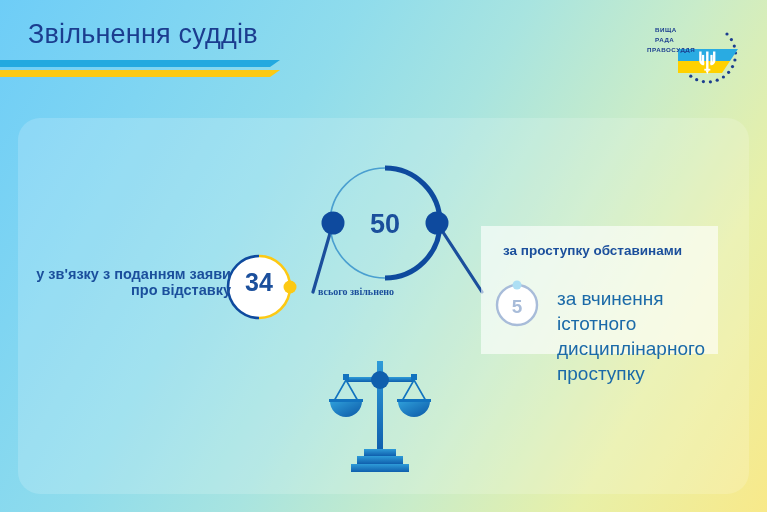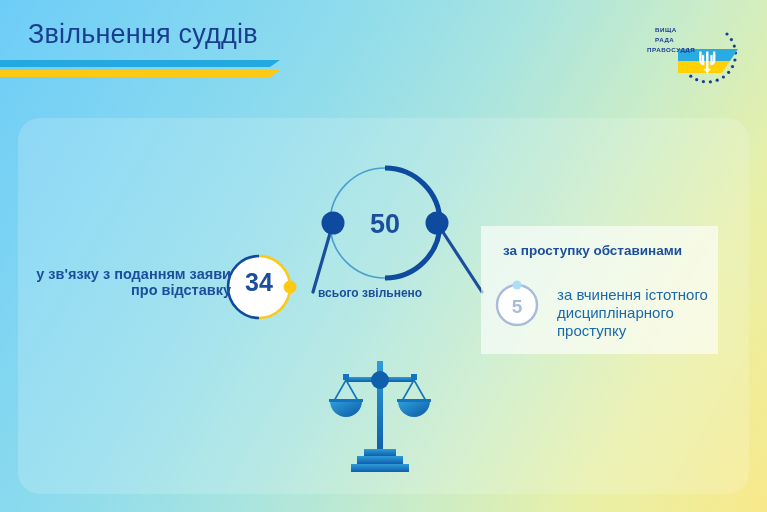--- a/index.html
+++ b/index.html
@@ -118,23 +118,24 @@
     top: 266px;
     width: 195px;
     text-align: right;
     font-size: 14.5px;
     line-height: 16px;
     color: #1b4f9c;
   }
   #label-total {
     left: 318px;
     top: 286px;
-    font-size: 12px;
+    font-size: 10px;
     color: #1b4f9c;
     white-space: nowrap;
+    font-family: Liberation Serif, serif;
   }
   .circle-num {
     position: absolute;
     color: #1b4f9c;
     font-weight: bold;
     text-align: center;
   }
   #num-25 {
     left: 231px; top: 268px;
     width: 56px;
@@ -167,22 +168,22 @@
     font-size: 13.5px;
     font-weight: bold;
     color: #1b4f9c;
     white-space: nowrap;
   }
   #card-text {
     position: absolute;
     left: 76px;
     top: 60px;
     width: 152px;
-    font-size: 15px;
-    line-height: 18px;
+    font-size: 19px;
+    line-height: 25px;
     color: #1b6aa8;
   }
 
   
   #scales {
     position: absolute;
     left: 324px;
     top: 355px;
     width: 112px;
     height: 120px;

